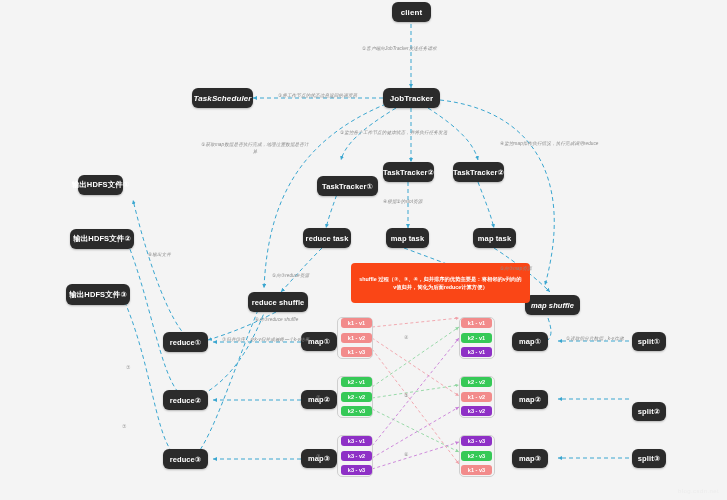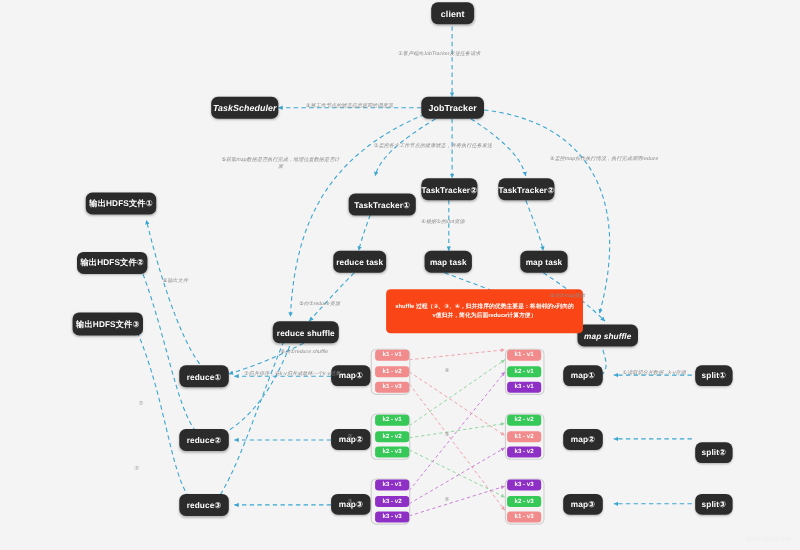--- a/index.html
+++ b/index.html
@@ -160,21 +160,21 @@
   <div class="node" style="left:383px;top:162px;width:51px;height:20px;">TaskTracker②</div>
   <div class="node" style="left:453px;top:162px;width:51px;height:20px;">TaskTracker②</div>
 
   <div class="node" style="left:303px;top:228px;width:48px;height:20px;">reduce task</div>
   <div class="node" style="left:386px;top:228px;width:43px;height:20px;">map task</div>
   <div class="node" style="left:473px;top:228px;width:43px;height:20px;">map task</div>
 
   <div class="node" style="left:248px;top:292px;width:60px;height:20px;">reduce shuffle</div>
   <div class="node" style="left:525px;top:295px;width:55px;height:20px;font-style:italic;">map shuffle</div>
 
-  <div class="node" style="left:78px;top:175px;width:64px;height:20px;">输出HDFS文件①</div>
+  <div class="node" style="left:78px;top:175px;width:45px;height:20px;">输出HDFS文件①</div>
   <div class="node" style="left:70px;top:229px;width:64px;height:20px;">输出HDFS文件②</div>
   <div class="node" style="left:66px;top:284px;width:64px;height:21px;">输出HDFS文件③</div>
 
   <div class="node" style="left:163px;top:332px;width:45px;height:20px;">reduce①</div>
   <div class="node" style="left:163px;top:390px;width:45px;height:20px;">reduce②</div>
   <div class="node" style="left:163px;top:449px;width:45px;height:20px;">reduce③</div>
 
   <div class="node" style="left:301px;top:332px;width:36px;height:19px;">map①</div>
   <div class="node" style="left:301px;top:390px;width:36px;height:19px;">map②</div>
   <div class="node" style="left:301px;top:449px;width:36px;height:19px;">map③</div>

